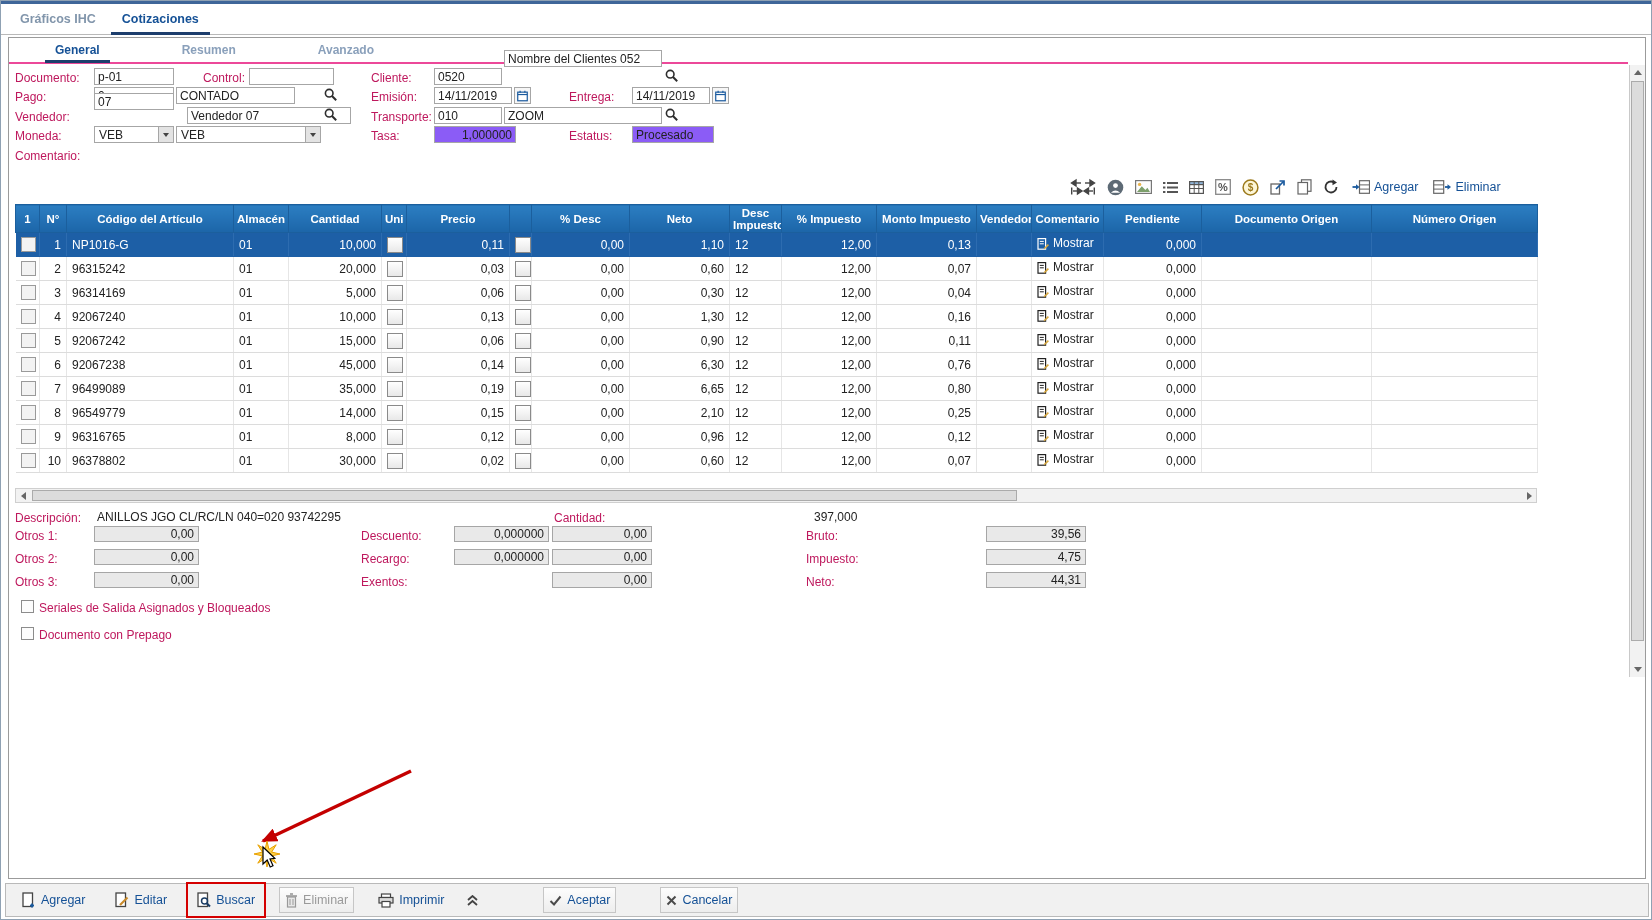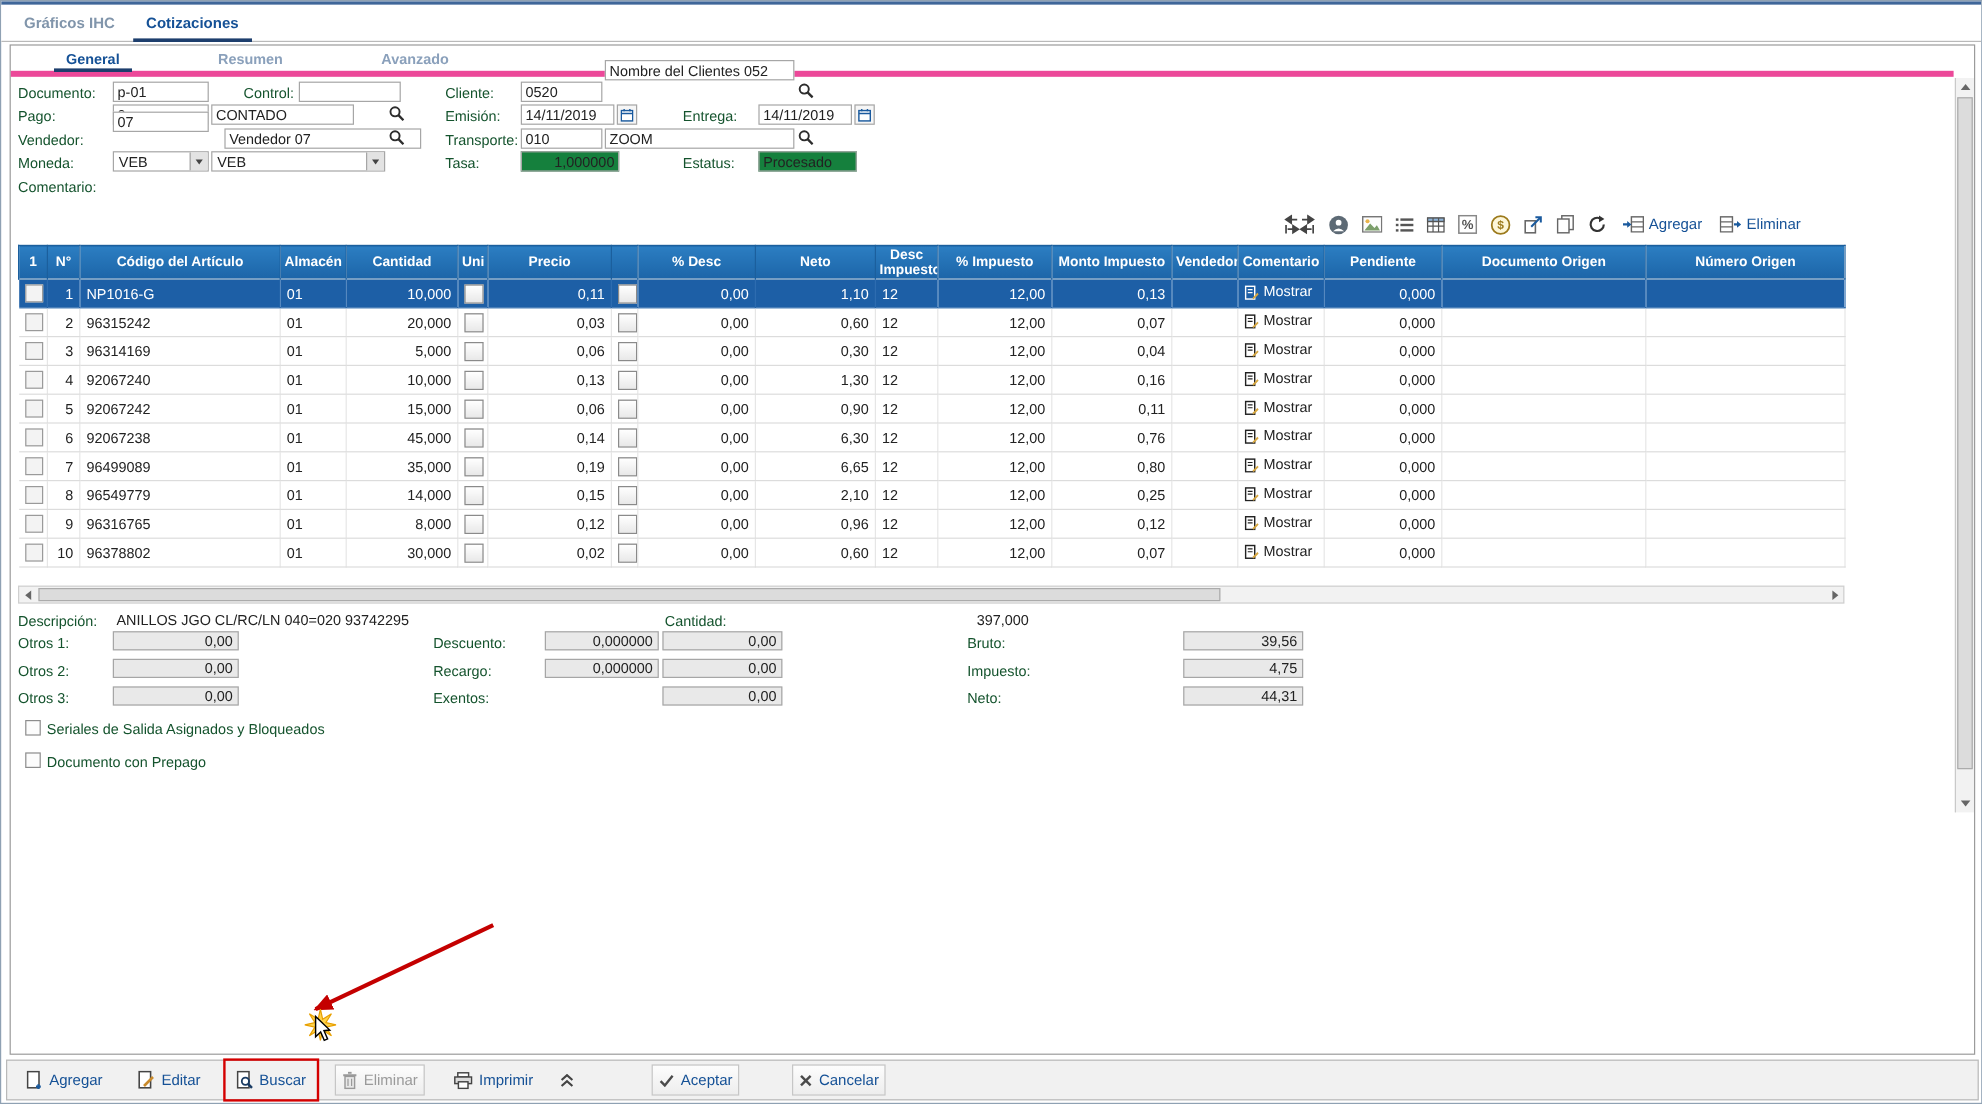--- a/index.html
+++ b/index.html
@@ -17,31 +17,31 @@
               border-bottom:1px solid #b9b9b9; display:flex; padding-left:6px; }
   .top-tab { padding:0 13px; display:flex; align-items:center; font-weight:bold; font-size:12.5px;
              color:#8195ab; position:relative; }
   .top-tab.active { color:#155196; }
   .top-tab.active::after { content:""; position:absolute; left:2px; right:2px; bottom:-1px; height:3px; background:#1d3e6d; }
 
   
   .main-panel { position:absolute; top:36px; left:7px; width:1638px; height:842px;
                 border:1px solid #9b9b9b; background:#fff; }
   .inner-tabs { position:absolute; top:0; left:0; right:17px; height:26px;
-                border-bottom:5px solid #ec4899; display:flex; padding-left:34px; gap:58px; }
+                border-bottom:2px solid #ec4899; display:flex; padding-left:34px; gap:58px; }
   .inner-tab { padding:0 12px; display:flex; align-items:center; font-weight:bold; color:#8aa0bb; position:relative; }
   .inner-tab.active { color:#155196; }
   .inner-tab.active::after { content:""; position:absolute; left:2px; right:2px; bottom:-1px; height:3px; background:#1d3e6d; }
 
   
-  .lbl { color:#14532d; line-height:17px; white-space:nowrap; }
+  .lbl { color:#be185d; line-height:17px; white-space:nowrap; }
   .lbl.r { text-align:right; }
   .inp { height:17px; border:1px solid #a6a6a6; background:#fff; color:#222;
          font:12px "Liberation Sans", sans-serif; padding:0 3px; }
-  .inp.ro { background:#15803d; }
+  .inp.ro { background:#8b5cf6; }
   .inp.num { text-align:right; }
   .cal-btn { width:17px; height:17px; border:1px solid #a6a6a6; background:#f6f6f6;
              display:inline-flex; align-items:center; justify-content:center; }
   .sel { height:17px; border:1px solid #a6a6a6; background:#fff; display:flex; align-items:center; }
   .sel .sel-txt { flex:1; padding:0 4px; }
   .sel .sel-arrow { width:15px; align-self:stretch; background:#e3e3e3; border-left:1px solid #a6a6a6;
                     display:flex; align-items:center; justify-content:center; }
   .sel .sel-arrow::after { content:""; border-left:3.5px solid transparent; border-right:3.5px solid transparent;
                            border-top:4.5px solid #444; }
   .icon { display:inline-block; vertical-align:middle; }

